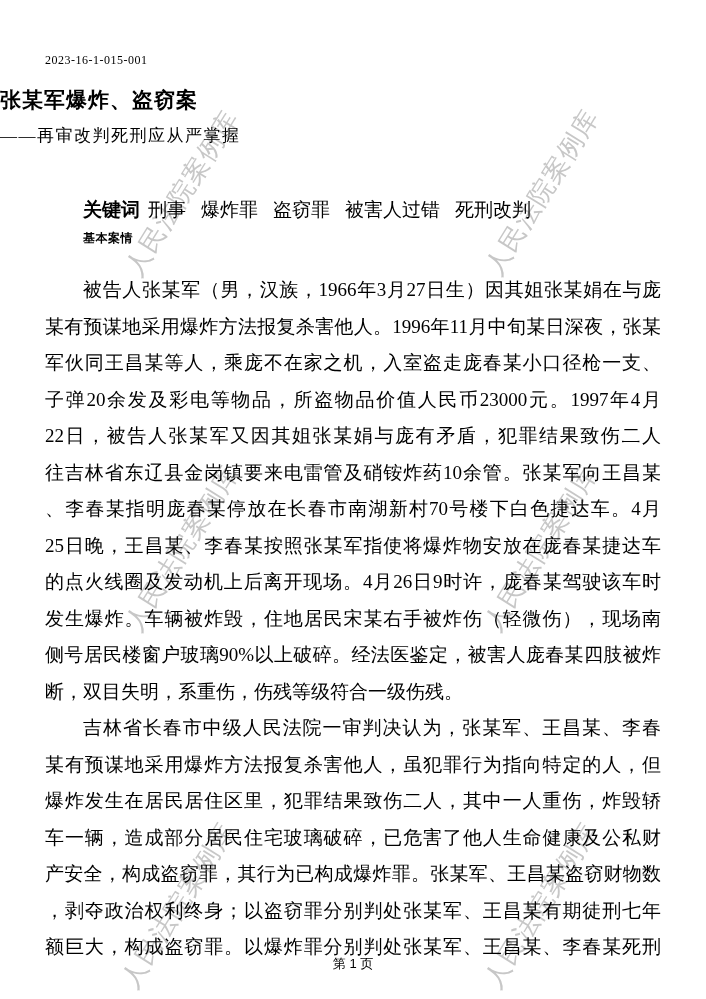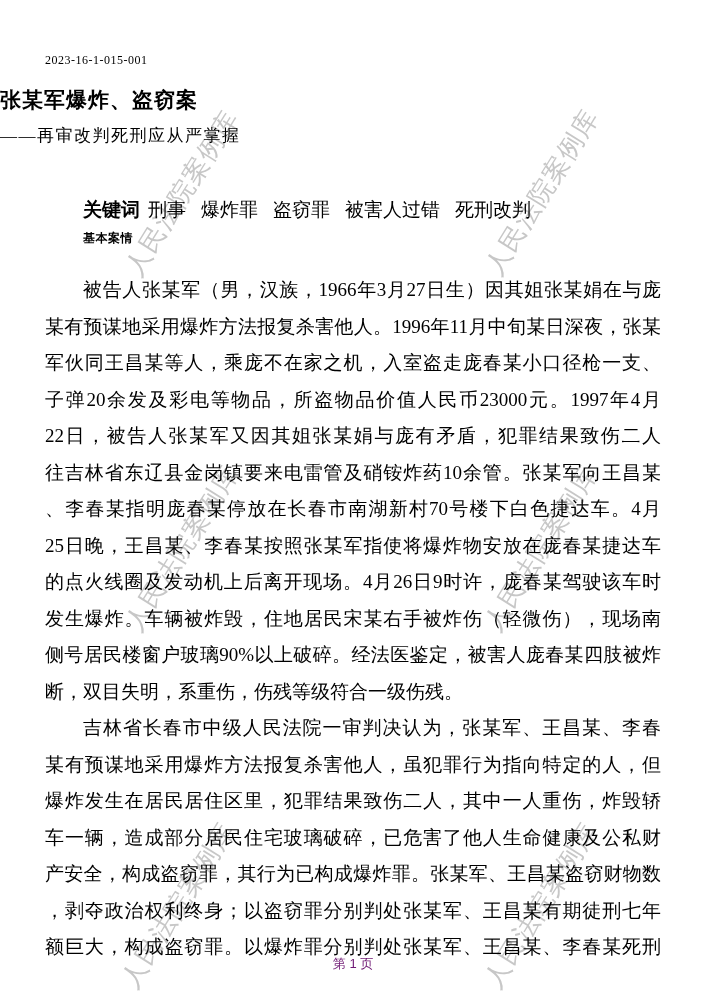--- a/index.html
+++ b/index.html
@@ -95,21 +95,21 @@
   .body-line.para-last { text-align-last: left; }
   
   .page-footer {
     position: absolute;
     left: 0;
     top: 955px;
     width: 100%;
     text-align: center;
     font-size: 13px;
     font-family: "Liberation Sans", "DejaVu Sans", sans-serif;
-    color: #701a75;
+    color: #000000;
   }
 </style>
 </head>
 <body>
 
 <div class="page">
 
   <div class="wm-layer" id="wm-layer">
       <div class="watermark" style="left: 182px; top: 193px; color: rgb(199, 199, 199);">人民法院案例库</div>
       <div class="watermark" style="left: 542px; top: 192px; color: rgb(199, 199, 199);">人民法院案例库</div>

